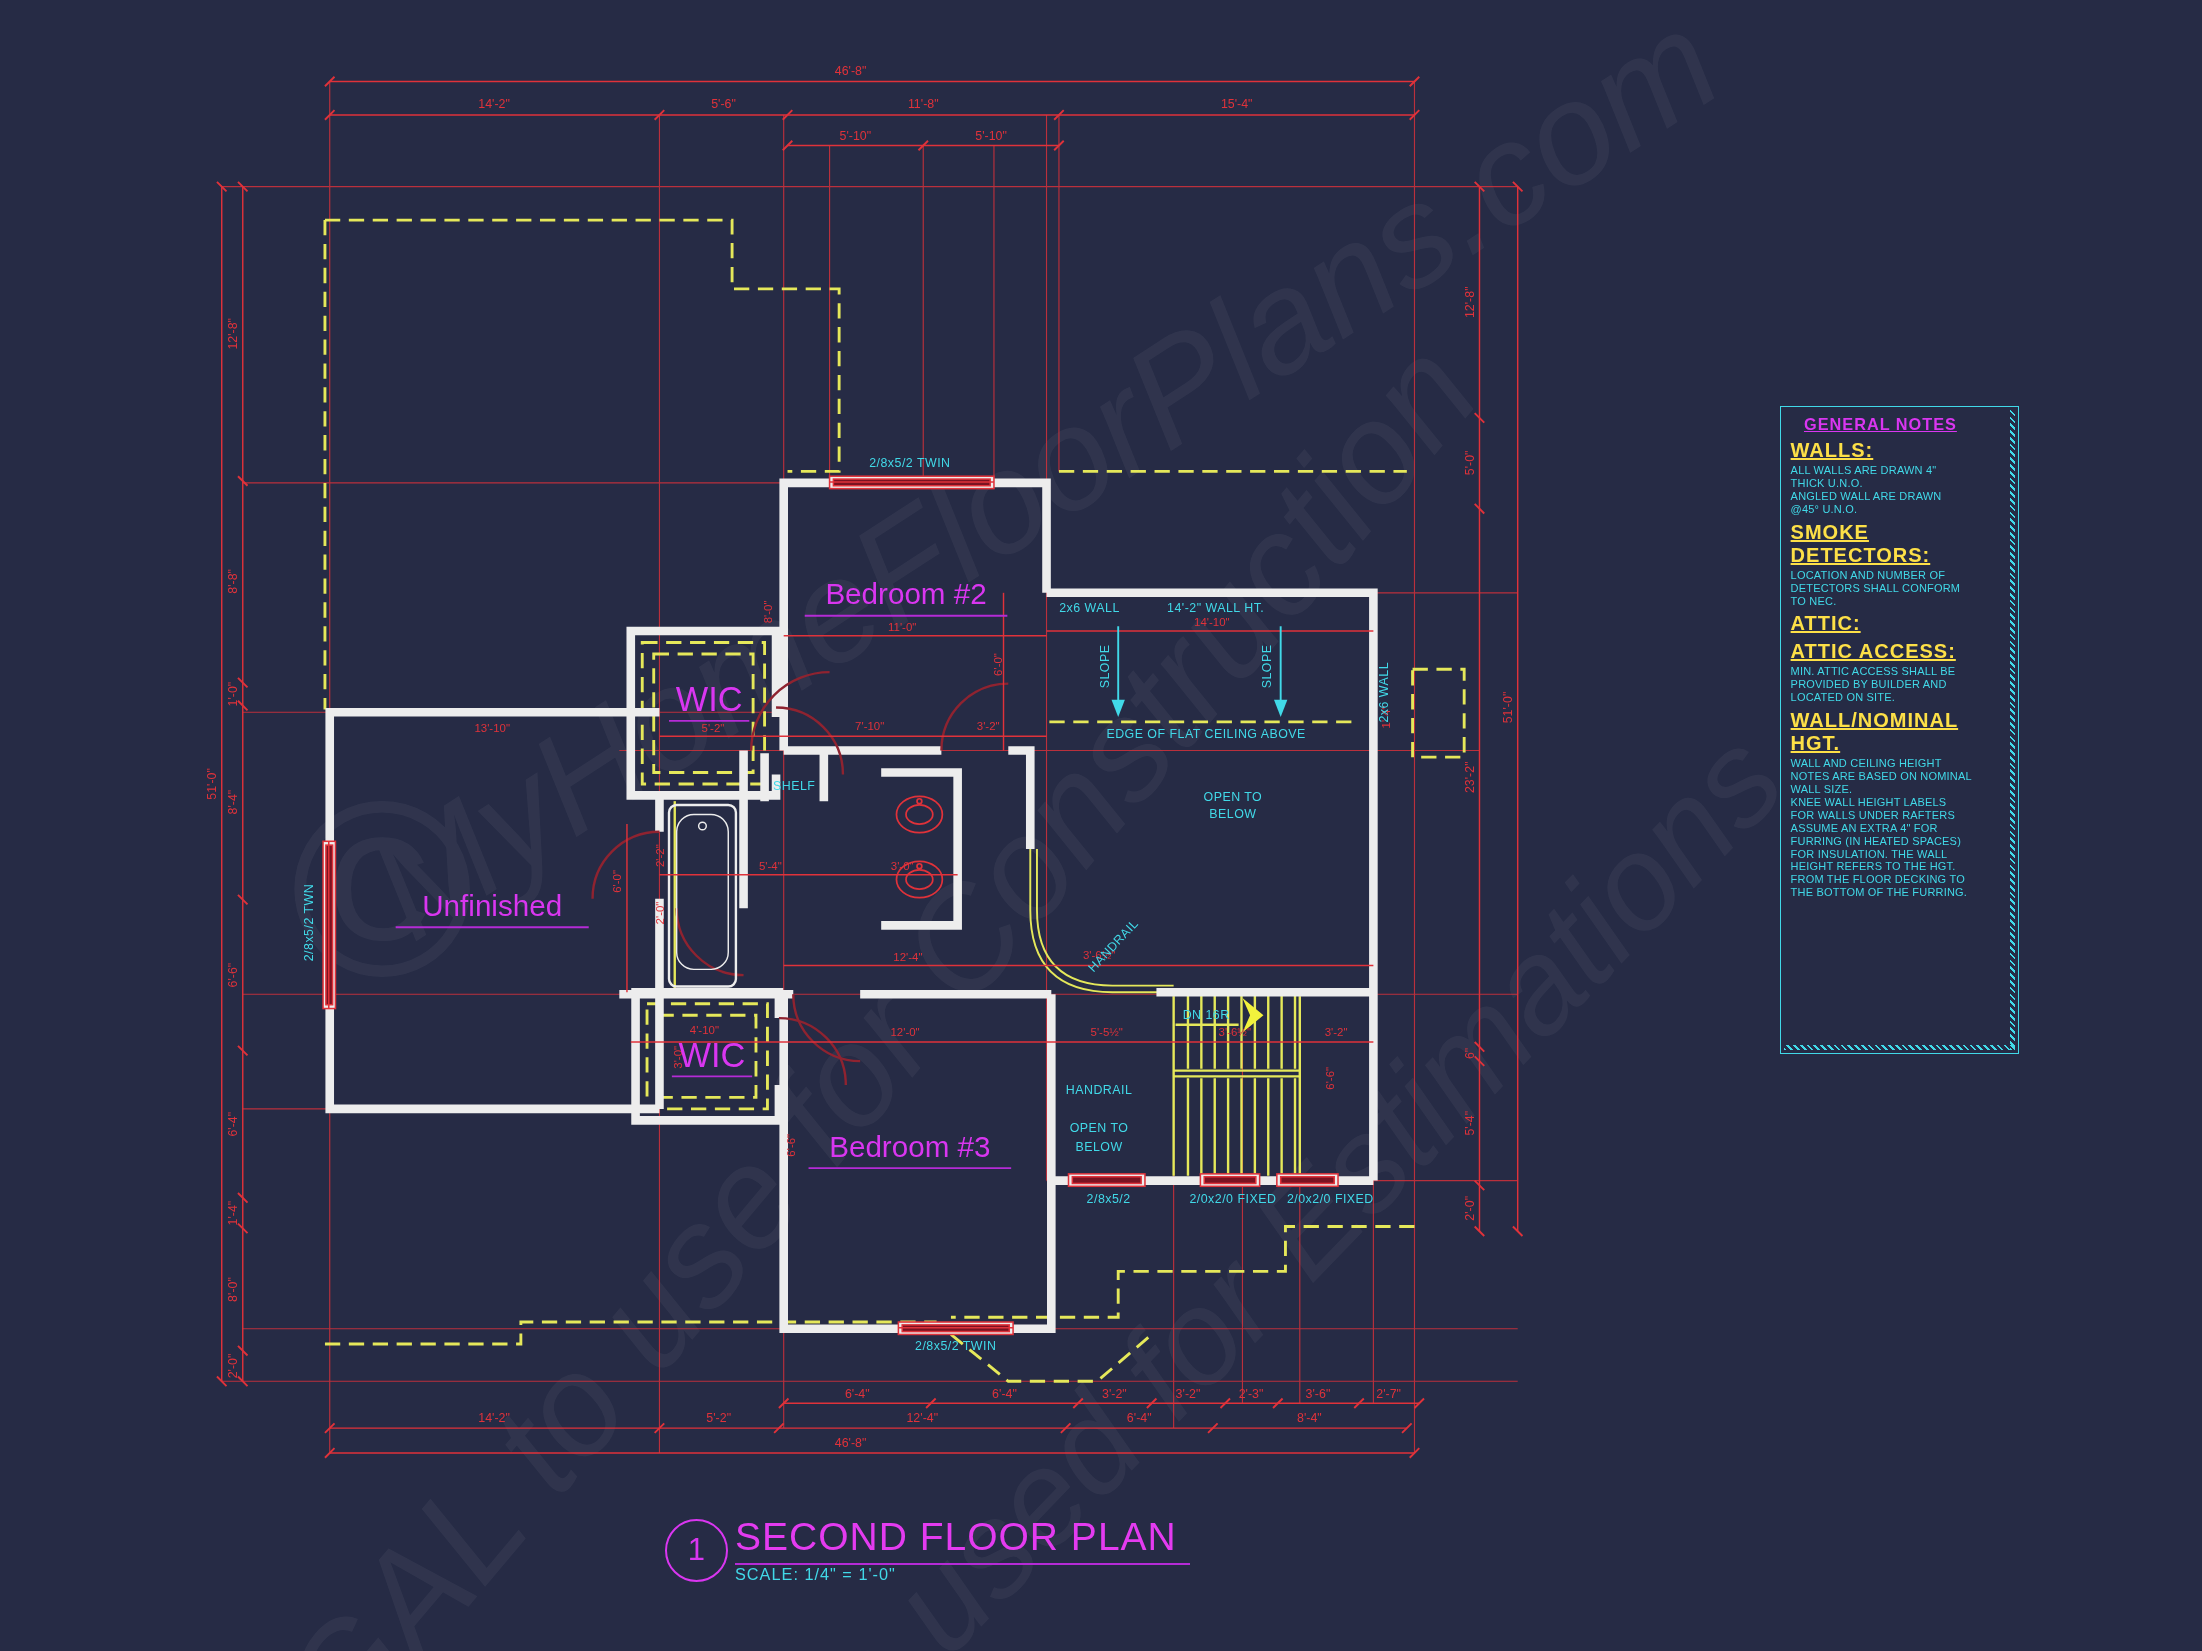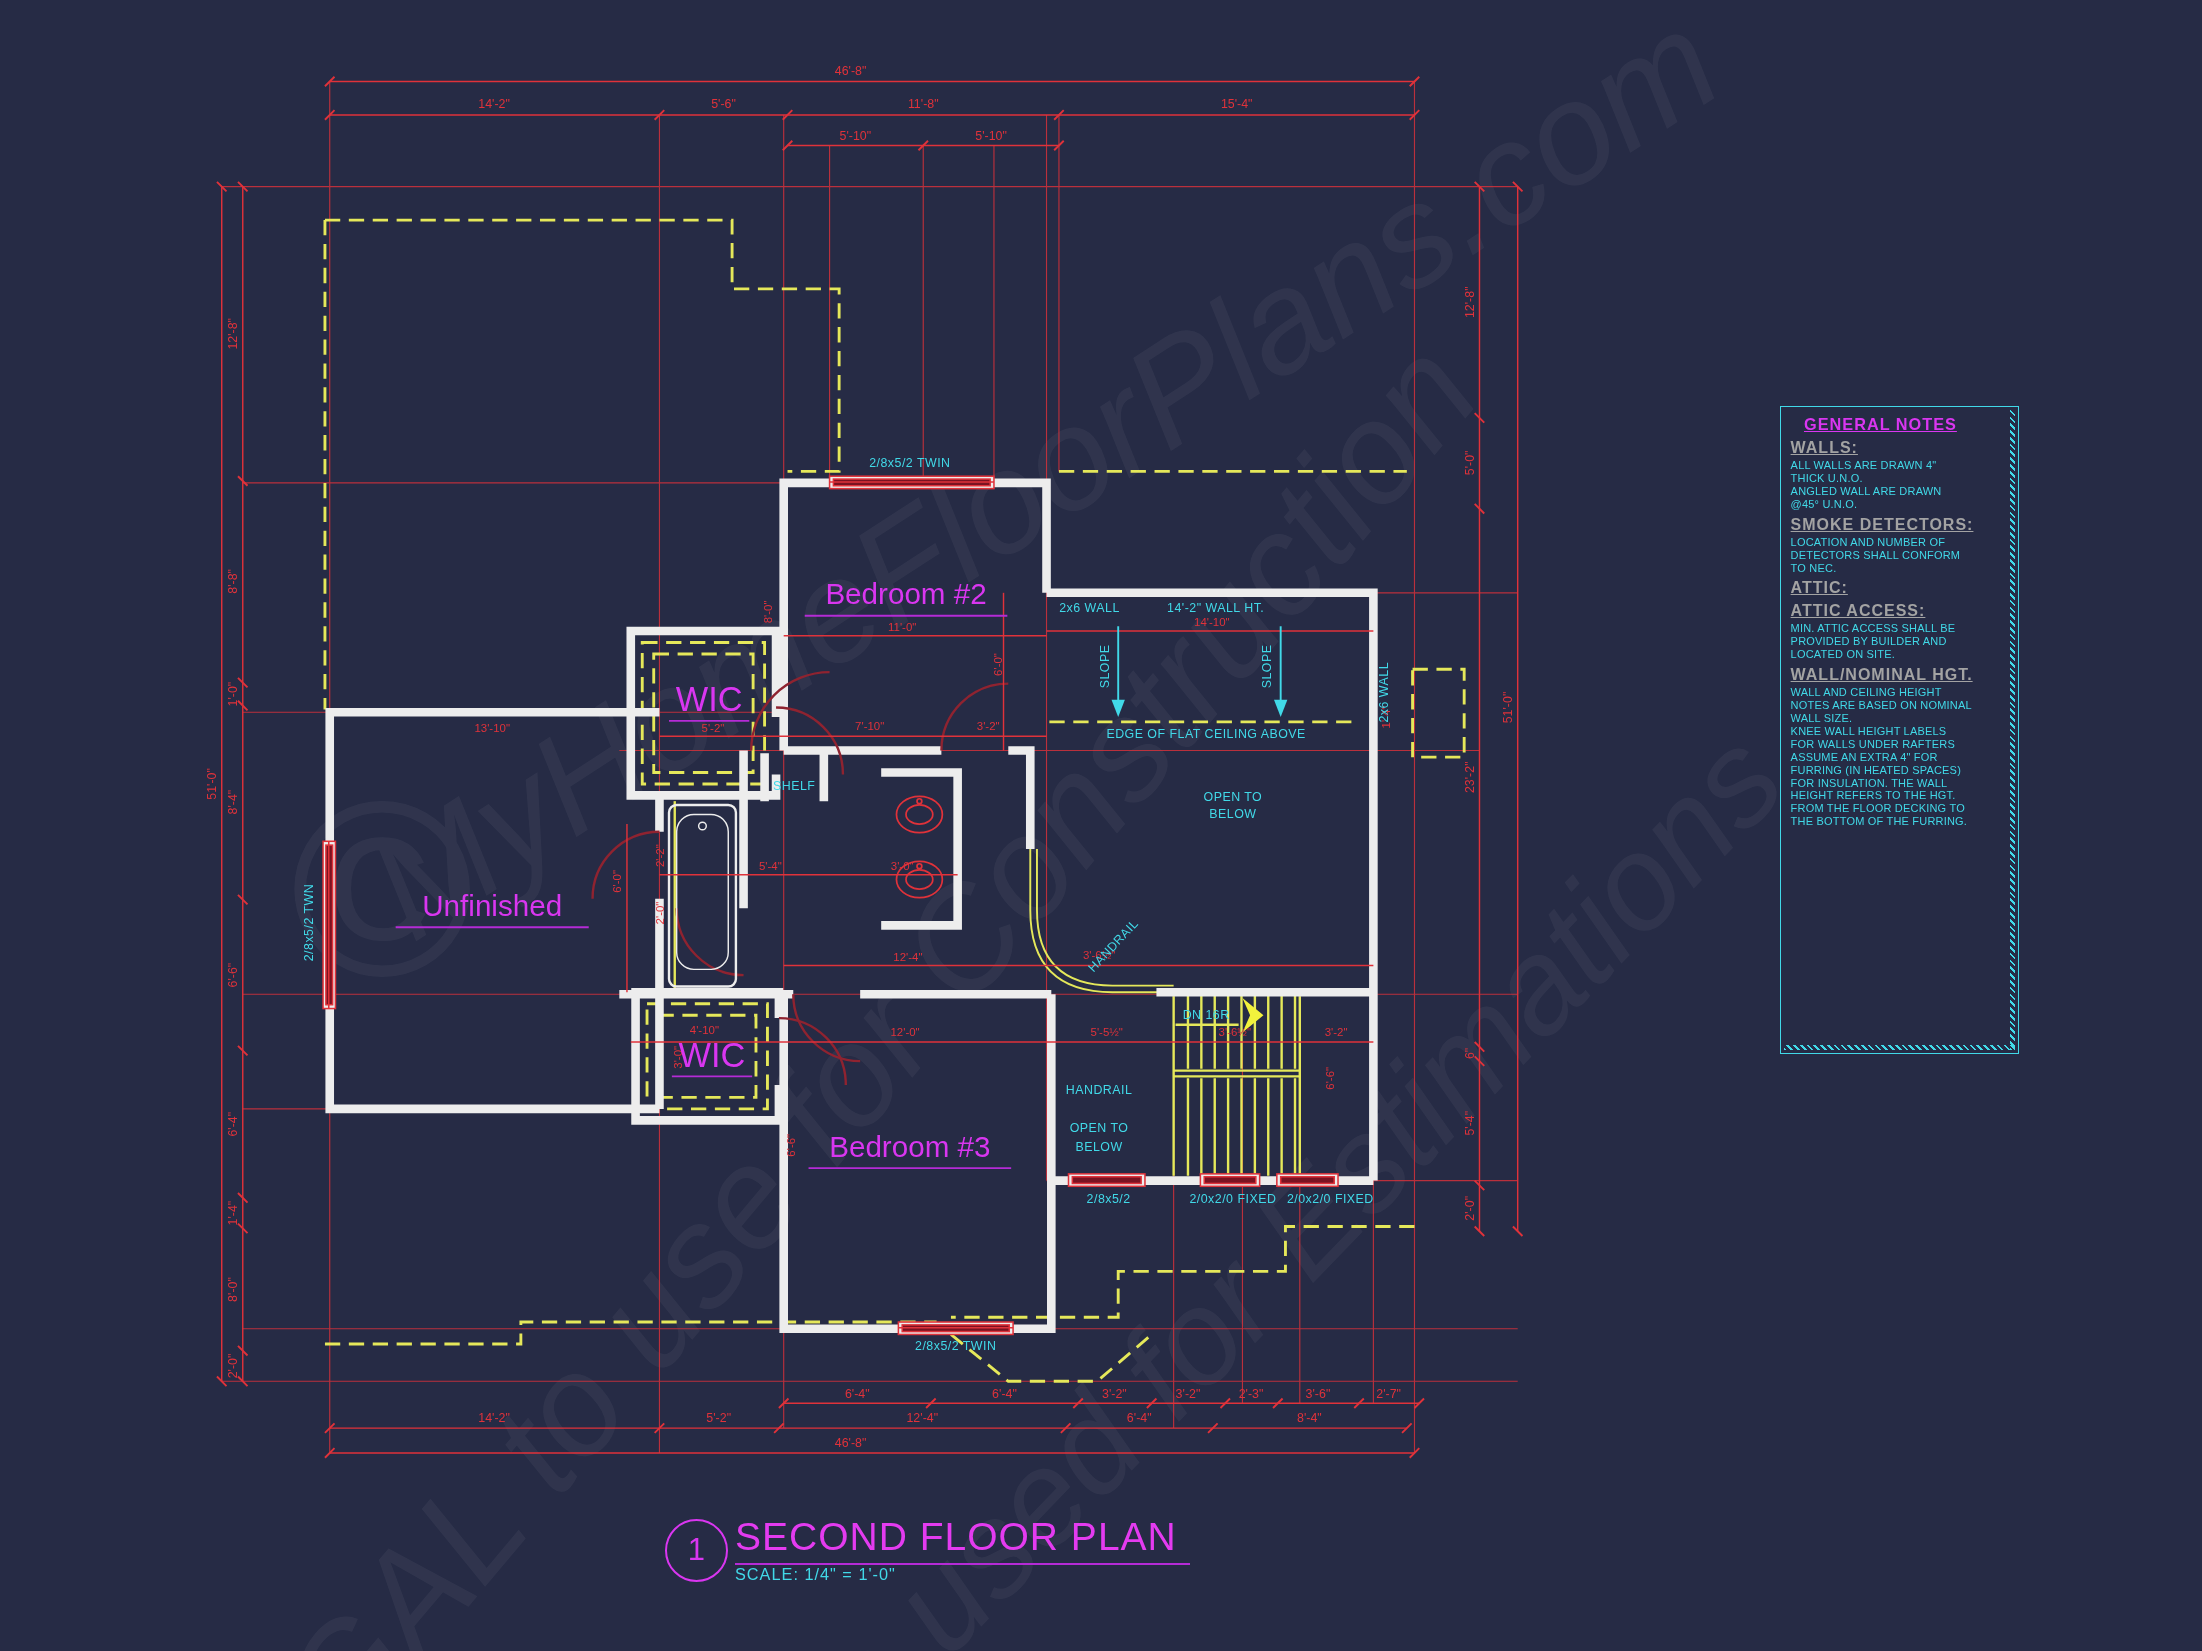--- a/index.html
+++ b/index.html
@@ -13,21 +13,21 @@
   .wictxt{fill:#d936f0;font-size:36px;}
   
   #notes{position:absolute;left:1780px;top:406px;width:239px;height:648px;
          border:1.9px solid #41d9e8;box-sizing:border-box;padding:7.6px 9.6px 7.6px 9.6px;}
   #notes .inner-edge{position:absolute;right:2.9px;top:2.9px;bottom:2.9px;width:4.8px;
     background:repeating-linear-gradient(45deg,#41d9e8 0 1.9px,transparent 1.9px 4.8px);}
   #notes .inner-edge-b{position:absolute;left:2.9px;right:2.9px;bottom:2.9px;height:4.8px;
     background:repeating-linear-gradient(45deg,#41d9e8 0 1.9px,transparent 1.9px 4.8px);}
   #notes h1{margin:0 0 5.7px 13.4px;font-size:16.3px;color:#d936f0;text-decoration:underline;
             font-weight:bold;letter-spacing:1px;}
-  #notes h2{margin:4.8px 0 1.9px 0;font-size:16px;color:#a3a3a3;text-decoration:underline;
+  #notes h2{margin:4.8px 0 1.9px 0;font-size:20px;color:#fde047;text-decoration:underline;
             font-weight:bold;letter-spacing:1px;}
   #notes p{margin:0;font-size:11px;line-height:1.18;color:#41d9e8;white-space:pre-line;
            letter-spacing:0.2px;}
   
   #titleblock{position:absolute;left:660px;top:1515px;width:669px;height:105px;}
   #tb-circle{position:absolute;left:4.8px;top:3.8px;width:59px;height:59px;border:2.4px solid #d936f0;
              border-radius:50%;color:#d936f0;font-size:31px;display:flex;align-items:center;
              justify-content:center;}
   #tb-title{position:absolute;left:75px;top:0px;color:#e43bf0;font-size:39px;letter-spacing:1px;
             border-bottom:2.4px solid #b52bd6;padding:0 13.4px 3.8px 0;}

